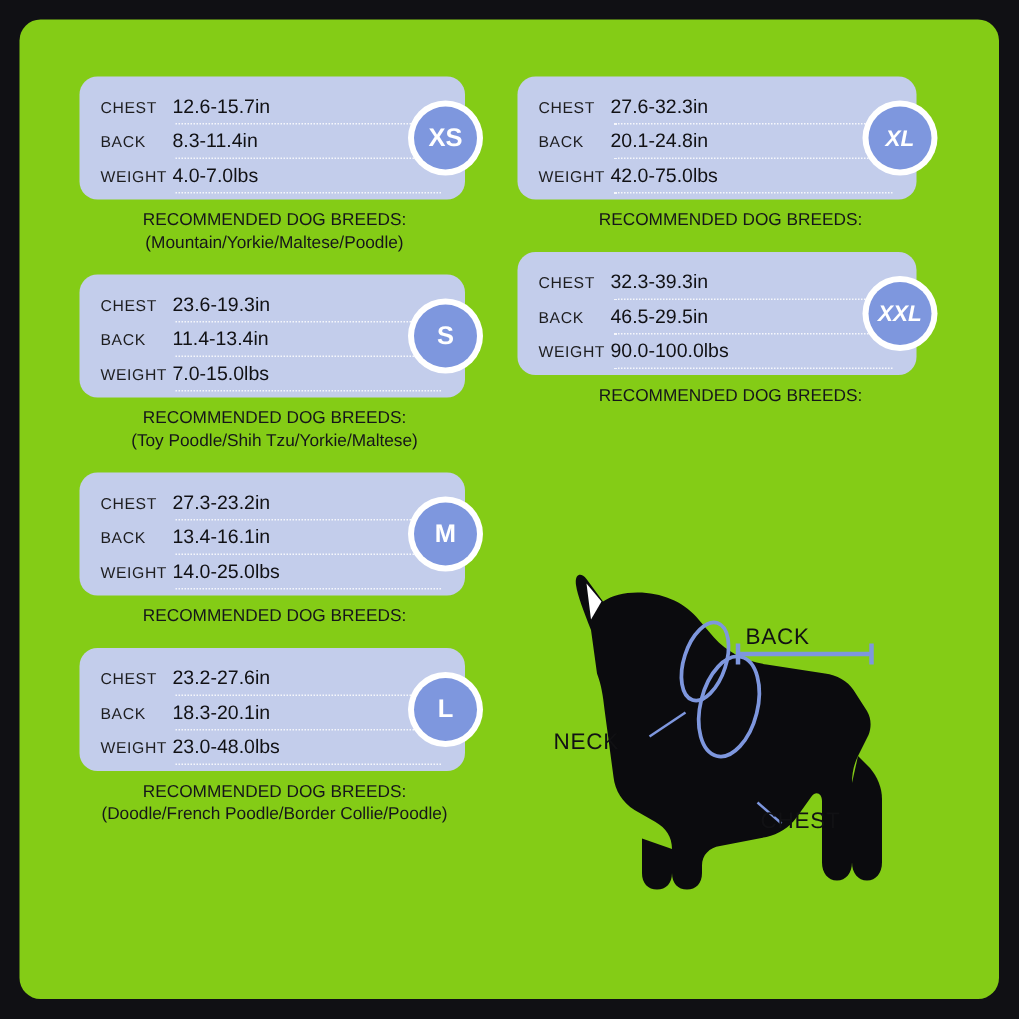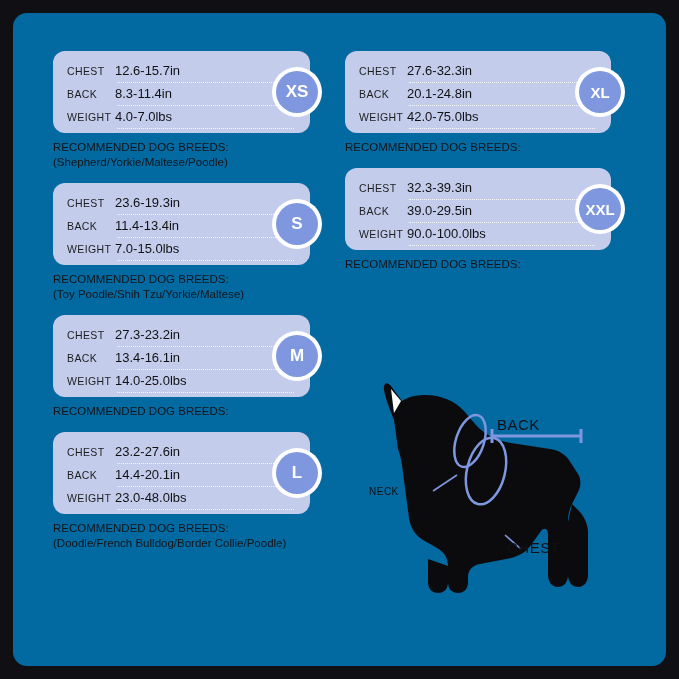--- a/index.html
+++ b/index.html
@@ -19,21 +19,21 @@
     height: 679px;
     background: #101014;
     box-sizing: border-box;
   }
   #card {
     position: absolute;
     left: 13px;
     top: 13px;
     width: 653px;
     height: 653px;
-    background: #0369a1;
+    background: #84cc16;
     border-radius: 14px;
     box-sizing: border-box;
     overflow: hidden;
   }
   .col {
     position: absolute;
     top: 38px;
   }
   #col-left { left: 40px; width: 280px; }
   #col-right { left: 332px; width: 290px; }
@@ -89,24 +89,24 @@
     border-radius: 50%;
     background: #7e97de;
     color: #ffffff;
     display: flex;
     align-items: center;
     justify-content: center;
     font-weight: bold;
     box-shadow: 0 0 0 4px #ffffff;
   }
   #col-left .badge { width: 42px; height: 42px; right: -8px; top: 20px; font-size: 17px; }
-  #col-right .badge { width: 42px; height: 42px; right: -10px; top: 20px; font-size: 15px; }
+  #col-right .badge { width: 42px; height: 42px; right: -10px; top: 20px; font-size: 15px; font-style: italic; }
 
   .breeds {
-    text-align: left;
+    text-align: center;
     font-size: 11.5px;
     color: #15151a;
     line-height: 15px;
     margin-top: 7px;
     margin-bottom: 13px;
   }
   #col-left .breeds { width: 260px; }
   #col-right .breeds { width: 284px; }
 
   
@@ -122,21 +122,21 @@
     left: 152px;
     top: 53px;
     font-size: 15px;
     color: #111114;
     letter-spacing: 0.5px;
   }
   #dog-label-neck {
     position: absolute;
     left: 24px;
     top: 123px;
-    font-size: 10px;
+    font-size: 15px;
     color: #111114;
     letter-spacing: 0.5px;
   }
   #dog-label-chest {
     position: absolute;
     left: 162px;
     top: 176px;
     font-size: 15px;
     color: #111114;
     letter-spacing: 0.5px;
@@ -165,21 +165,21 @@
           </div>
           <div class="row">
             <span class="dots"></span>
             <span class="lbl">WEIGHT</span>
             <span class="val">4.0-7.0lbs</span>
           </div>
           <div class="badge">XS</div>
         </div>
         <div class="breeds">
           <div>RECOMMENDED DOG BREEDS:</div>
-          <div>(Shepherd/Yorkie/Maltese/Poodle)</div>
+          <div>(Mountain/Yorkie/Maltese/Poodle)</div>
         </div>
       </div>
 
       <div class="size-block">
         <div class="panel">
           <div class="row">
             <span class="dots"></span>
             <span class="lbl">CHEST</span>
             <span class="val">23.6-19.3in</span>
           </div>
@@ -228,32 +228,32 @@
       <div class="size-block">
         <div class="panel">
           <div class="row">
             <span class="dots"></span>
             <span class="lbl">CHEST</span>
             <span class="val">23.2-27.6in</span>
           </div>
           <div class="row">
             <span class="dots"></span>
             <span class="lbl">BACK</span>
-            <span class="val">14.4-20.1in</span>
+            <span class="val">18.3-20.1in</span>
           </div>
           <div class="row">
             <span class="dots"></span>
             <span class="lbl">WEIGHT</span>
             <span class="val">23.0-48.0lbs</span>
           </div>
           <div class="badge">L</div>
         </div>
         <div class="breeds">
           <div>RECOMMENDED DOG BREEDS:</div>
-          <div>(Doodle/French Bulldog/Border Collie/Poodle)</div>
+          <div>(Doodle/French Poodle/Border Collie/Poodle)</div>
         </div>
       </div>
 
     </div>
 
     <div class="col" id="col-right">
 
       <div class="size-block">
         <div class="panel">
           <div class="row">
@@ -281,21 +281,21 @@
       <div class="size-block">
         <div class="panel">
           <div class="row">
             <span class="dots"></span>
             <span class="lbl">CHEST</span>
             <span class="val">32.3-39.3in</span>
           </div>
           <div class="row">
             <span class="dots"></span>
             <span class="lbl">BACK</span>
-            <span class="val">39.0-29.5in</span>
+            <span class="val">46.5-29.5in</span>
           </div>
           <div class="row">
             <span class="dots"></span>
             <span class="lbl">WEIGHT</span>
             <span class="val">90.0-100.0lbs</span>
           </div>
           <div class="badge">XXL</div>
         </div>
         <div class="breeds">
           <div>RECOMMENDED DOG BREEDS:</div>

